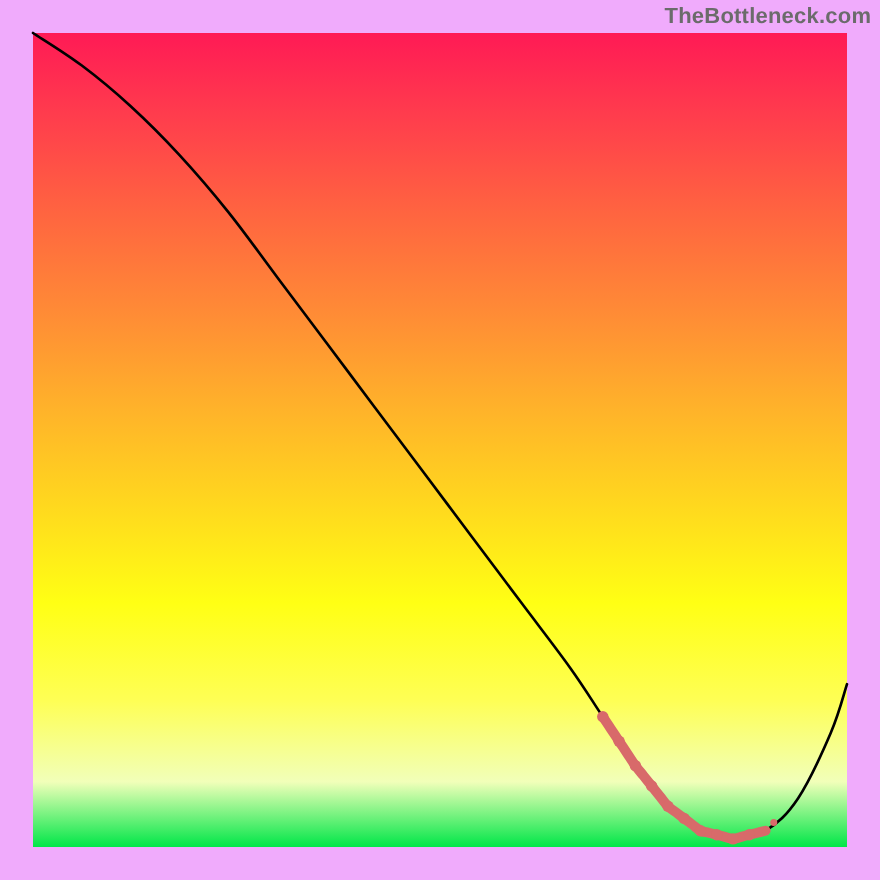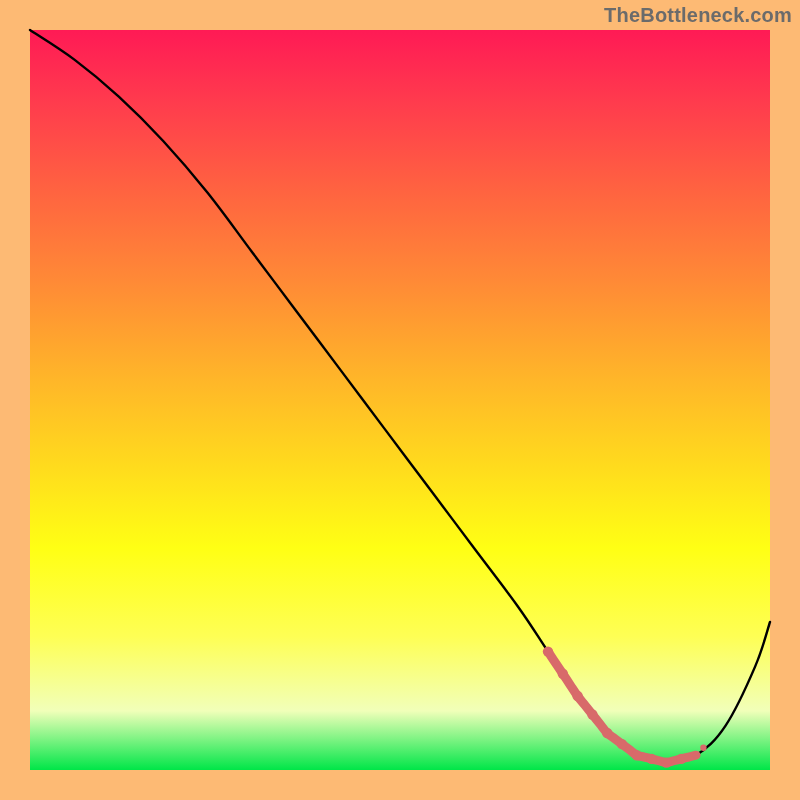--- a/index.html
+++ b/index.html
@@ -8,21 +8,21 @@
     width: 800px;
     height: 800px;
     background: #000;
     overflow: hidden;
     font-family: Arial, Helvetica, sans-serif;
   }
   .stage {
     position: relative;
     width: 800px;
     height: 800px;
-    background: #fdba74;
+    background: #f0abfc;
   }
   .plot {
     position: absolute;
     left: 30px;
     top: 30px;
     width: 740px;
     height: 740px;
     
     background: linear-gradient(
       to bottom,

